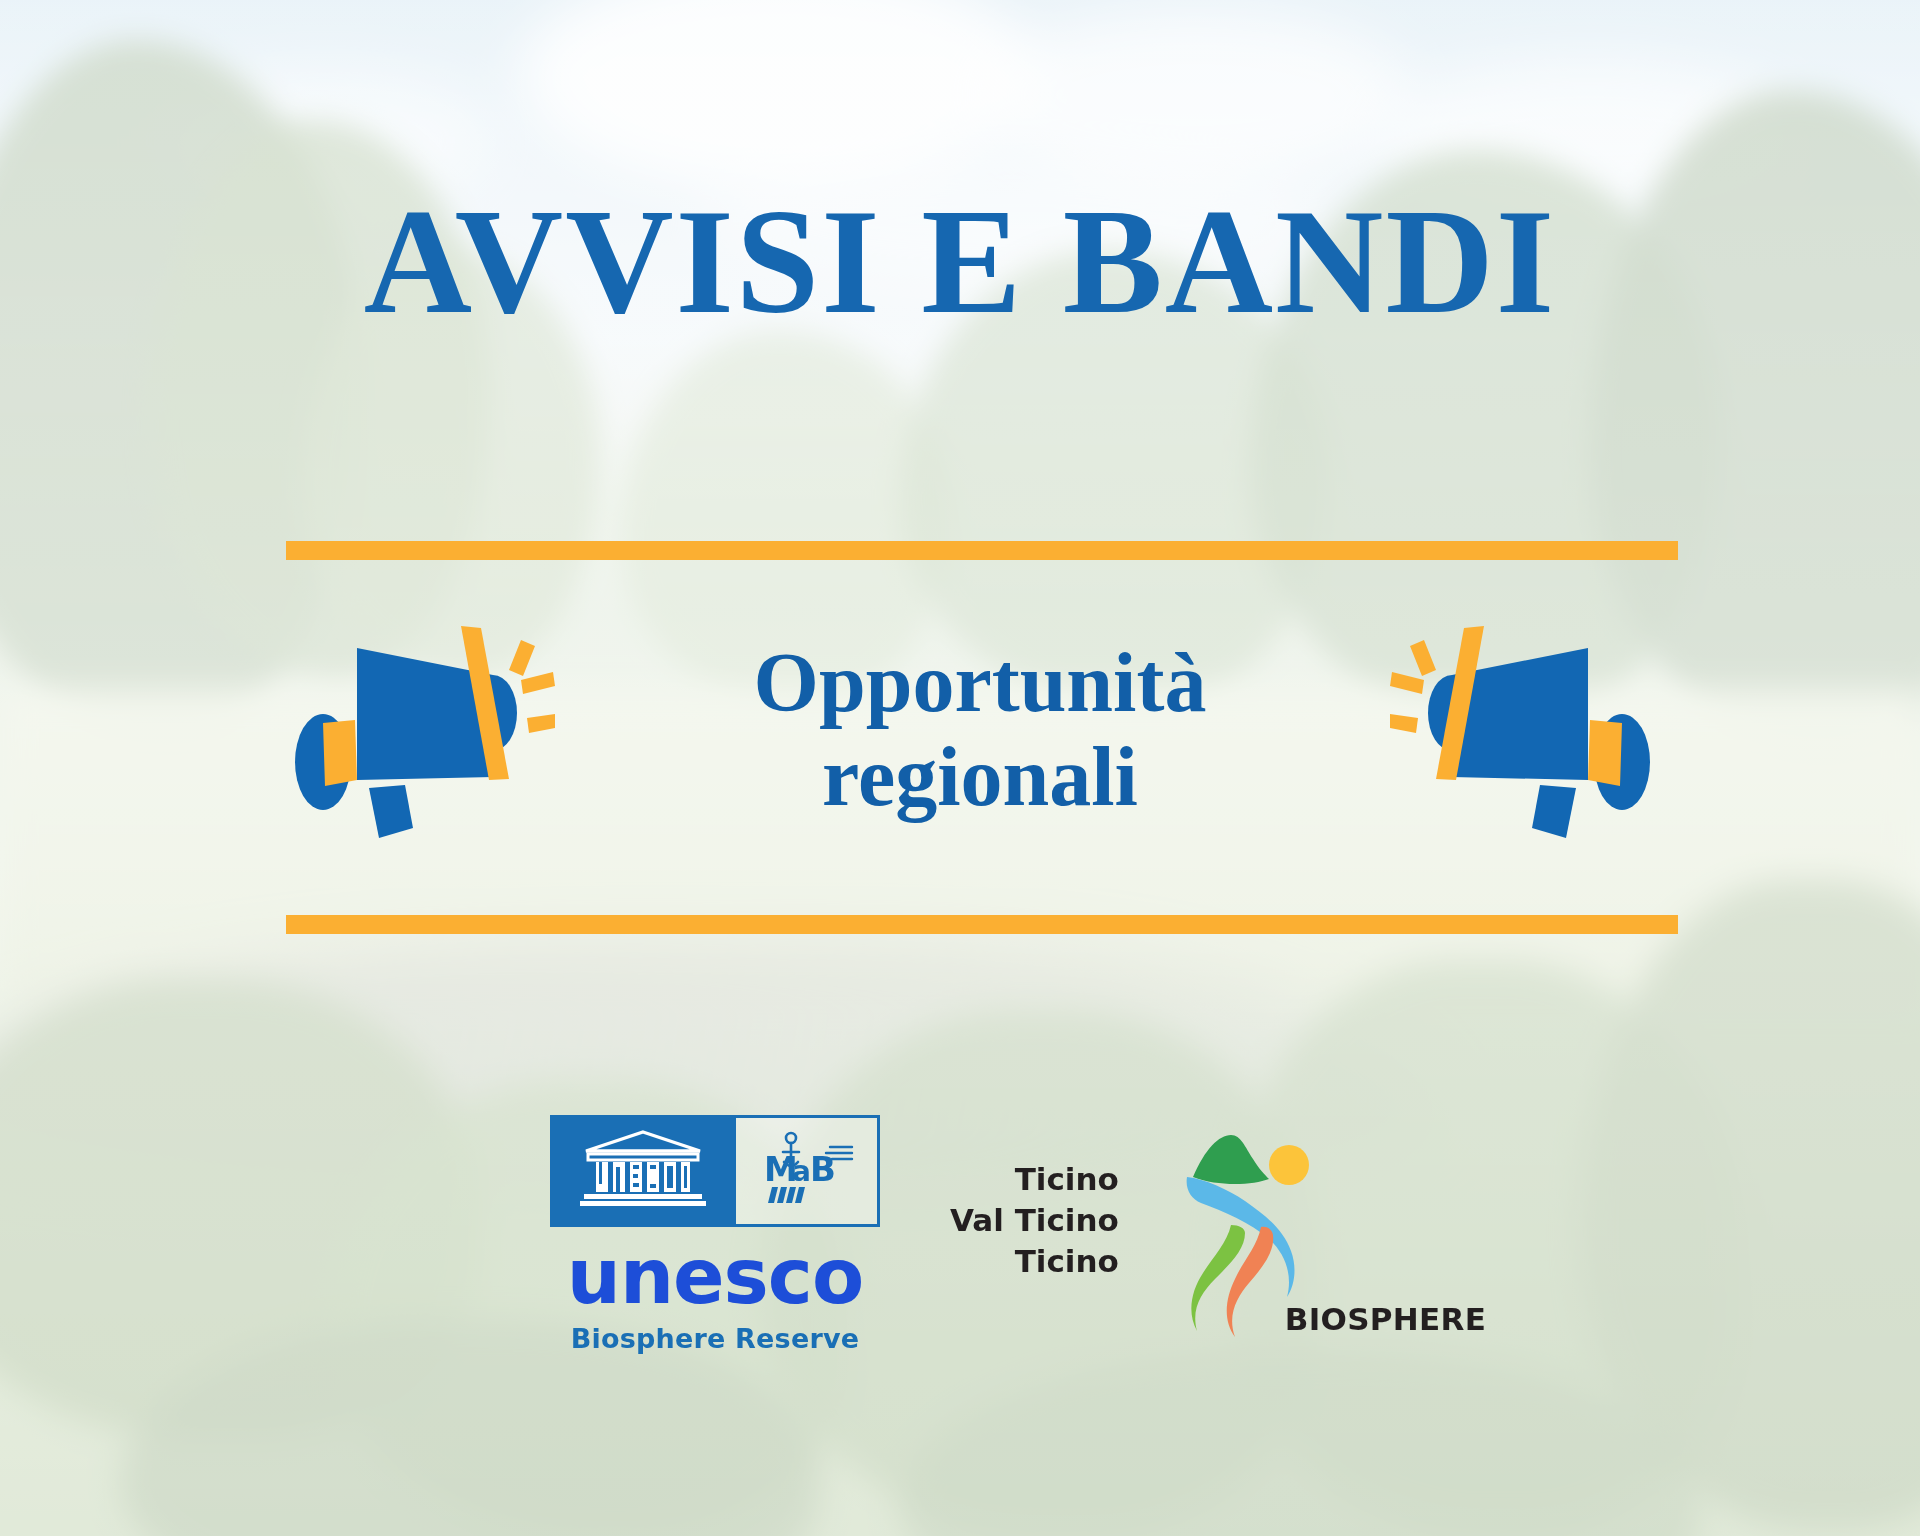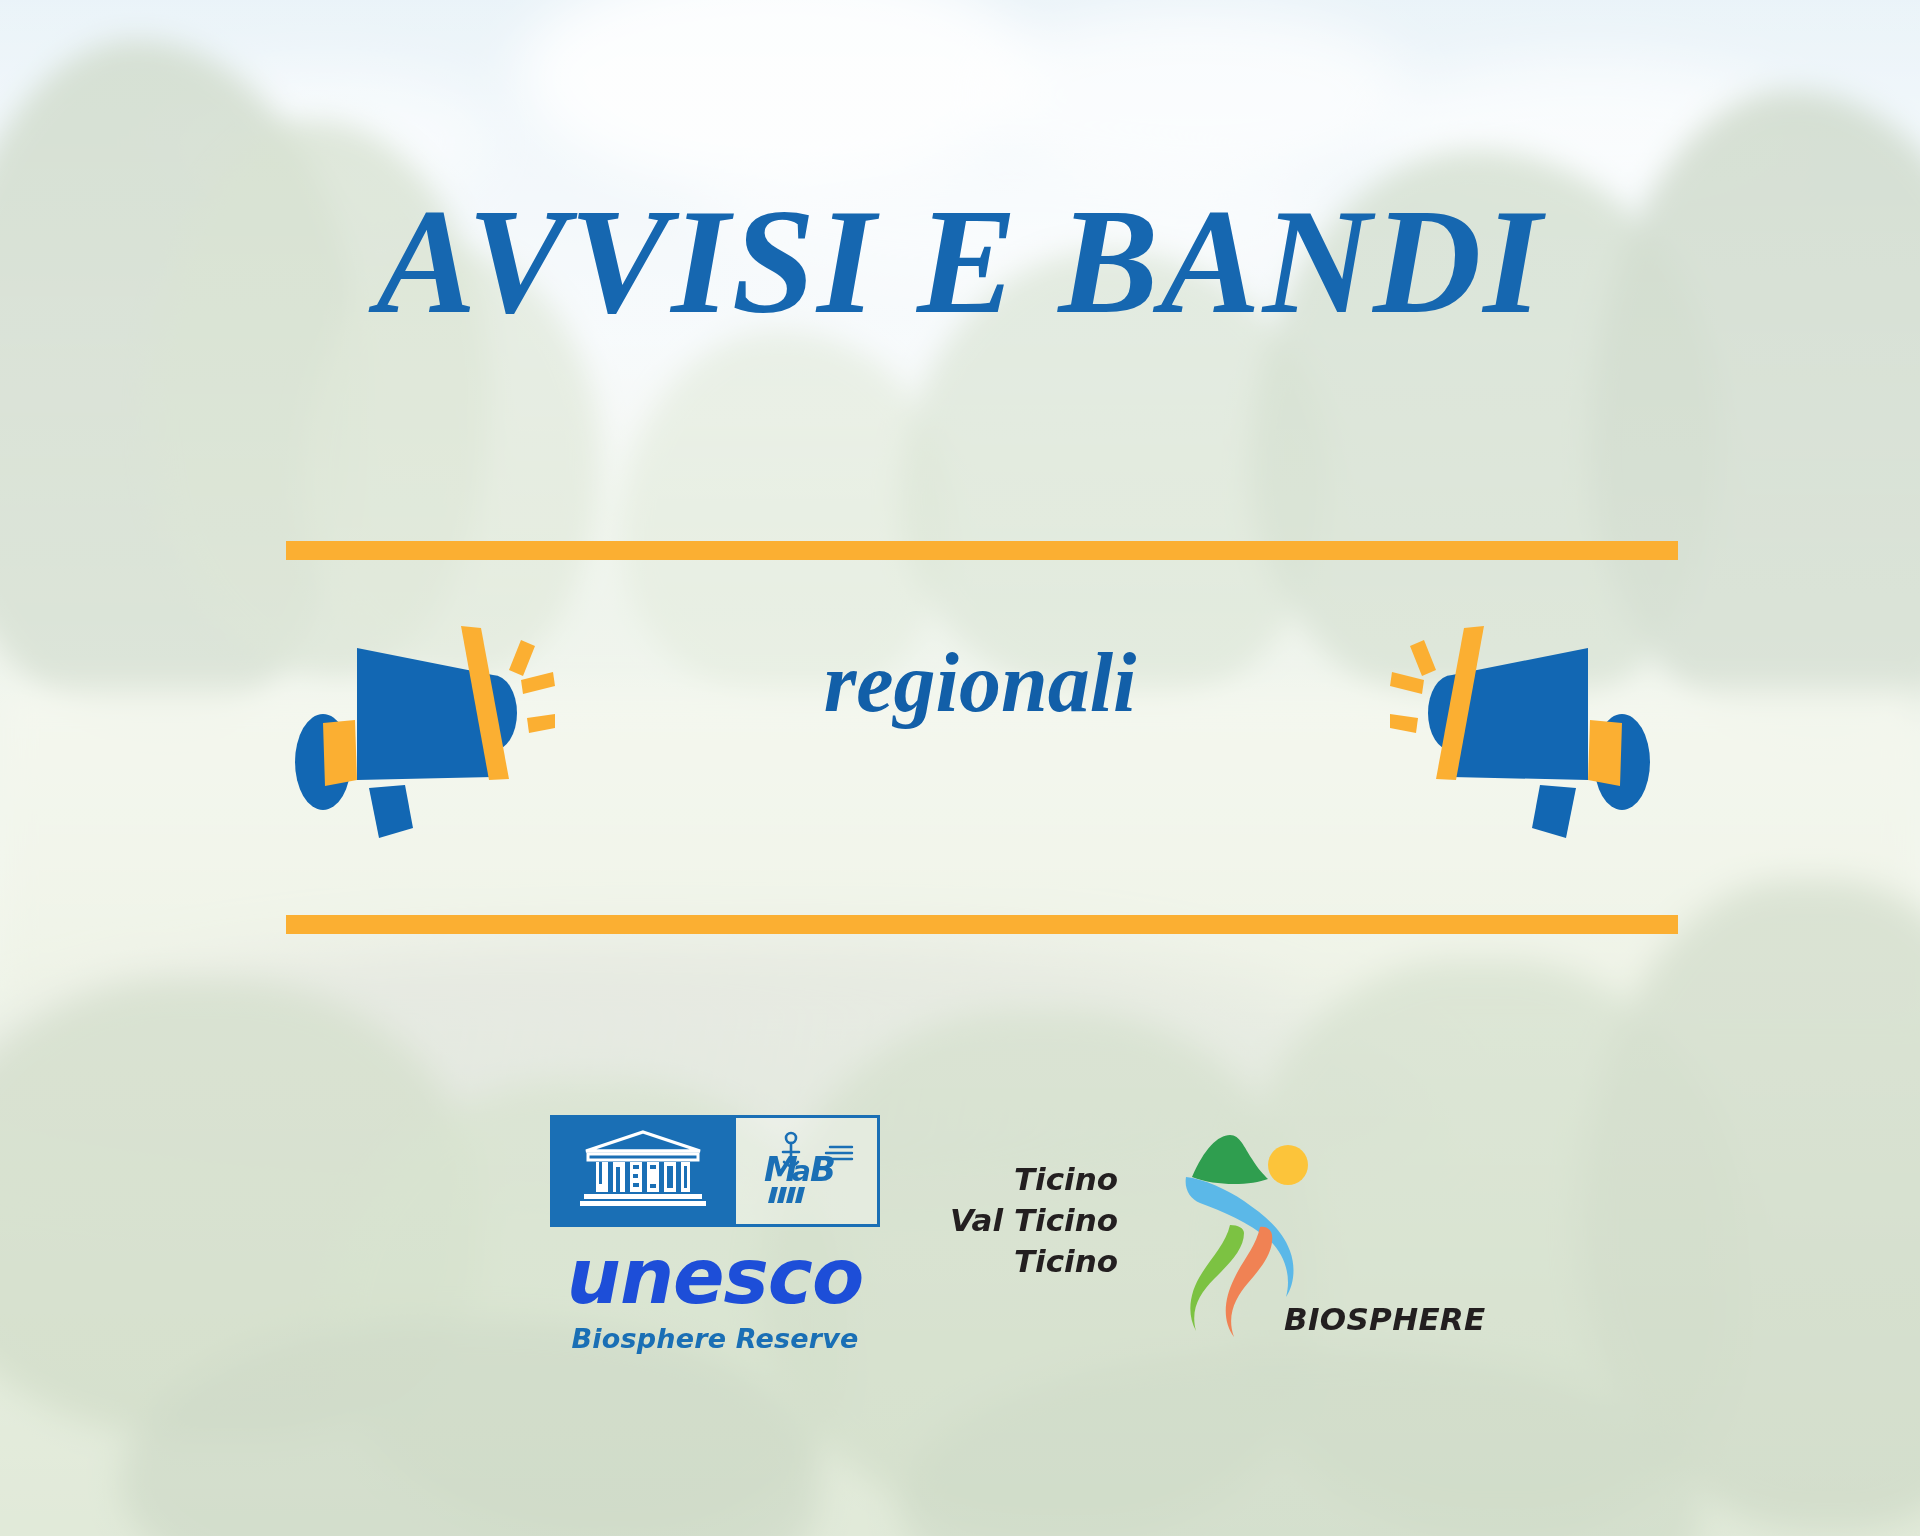--- a/index.html
+++ b/index.html
@@ -111,21 +111,20 @@
   .wash2 {
     position: absolute;
     inset: 0;
     background: linear-gradient(180deg, rgba(255,255,255,.30) 0%, rgba(255,255,255,.42) 45%, rgba(255,255,255,.30) 100%);
   }
 
   
   .content {
     position: absolute;
     inset: 0;
-    font-style: italic;
   }
 
   .title {
     position: absolute;
     top: 186px;
     left: 0;
     width: 100%;
     text-align: center;
     font-family: "Liberation Serif", "DejaVu Serif", serif;
     font-weight: 700;
@@ -309,20 +308,21 @@
       <polygon points="200,100 232,103 230,166 198,160" fill="#fbaf32"></polygon>
 
       <polygon points="150,165 186,168 176,218 142,208" fill="#1267b3"></polygon>
 
       <polygon points="20,26 34,20 46,50 32,56" fill="#fbaf32"></polygon>
       <polygon points="0,66 2,52 34,60 32,74" fill="#fbaf32"></polygon>
       <polygon points="0,108 0,94 28,98 26,113" fill="#fbaf32"></polygon>
     </svg>
 
     <div class="subtitle">
+      <span>Opportunità</span>
       <span class="l2">regionali</span>
     </div>
 
     <svg class="megaphone right" viewBox="0 0 300 230">
       <ellipse cx="232" cy="142" rx="28" ry="48" fill="#1267b3"></ellipse>
       <ellipse cx="62" cy="93" rx="24" ry="38" fill="#1267b3"></ellipse>
       <polygon points="62,55 198,28 198,160 62,157" fill="#1267b3"></polygon>
       <polygon points="74,8 94,6 66,160 46,159" fill="#fbaf32"></polygon>
       <polygon points="200,100 232,103 230,166 198,160" fill="#fbaf32"></polygon>
       <polygon points="150,165 186,168 176,218 142,208" fill="#1267b3"></polygon>

